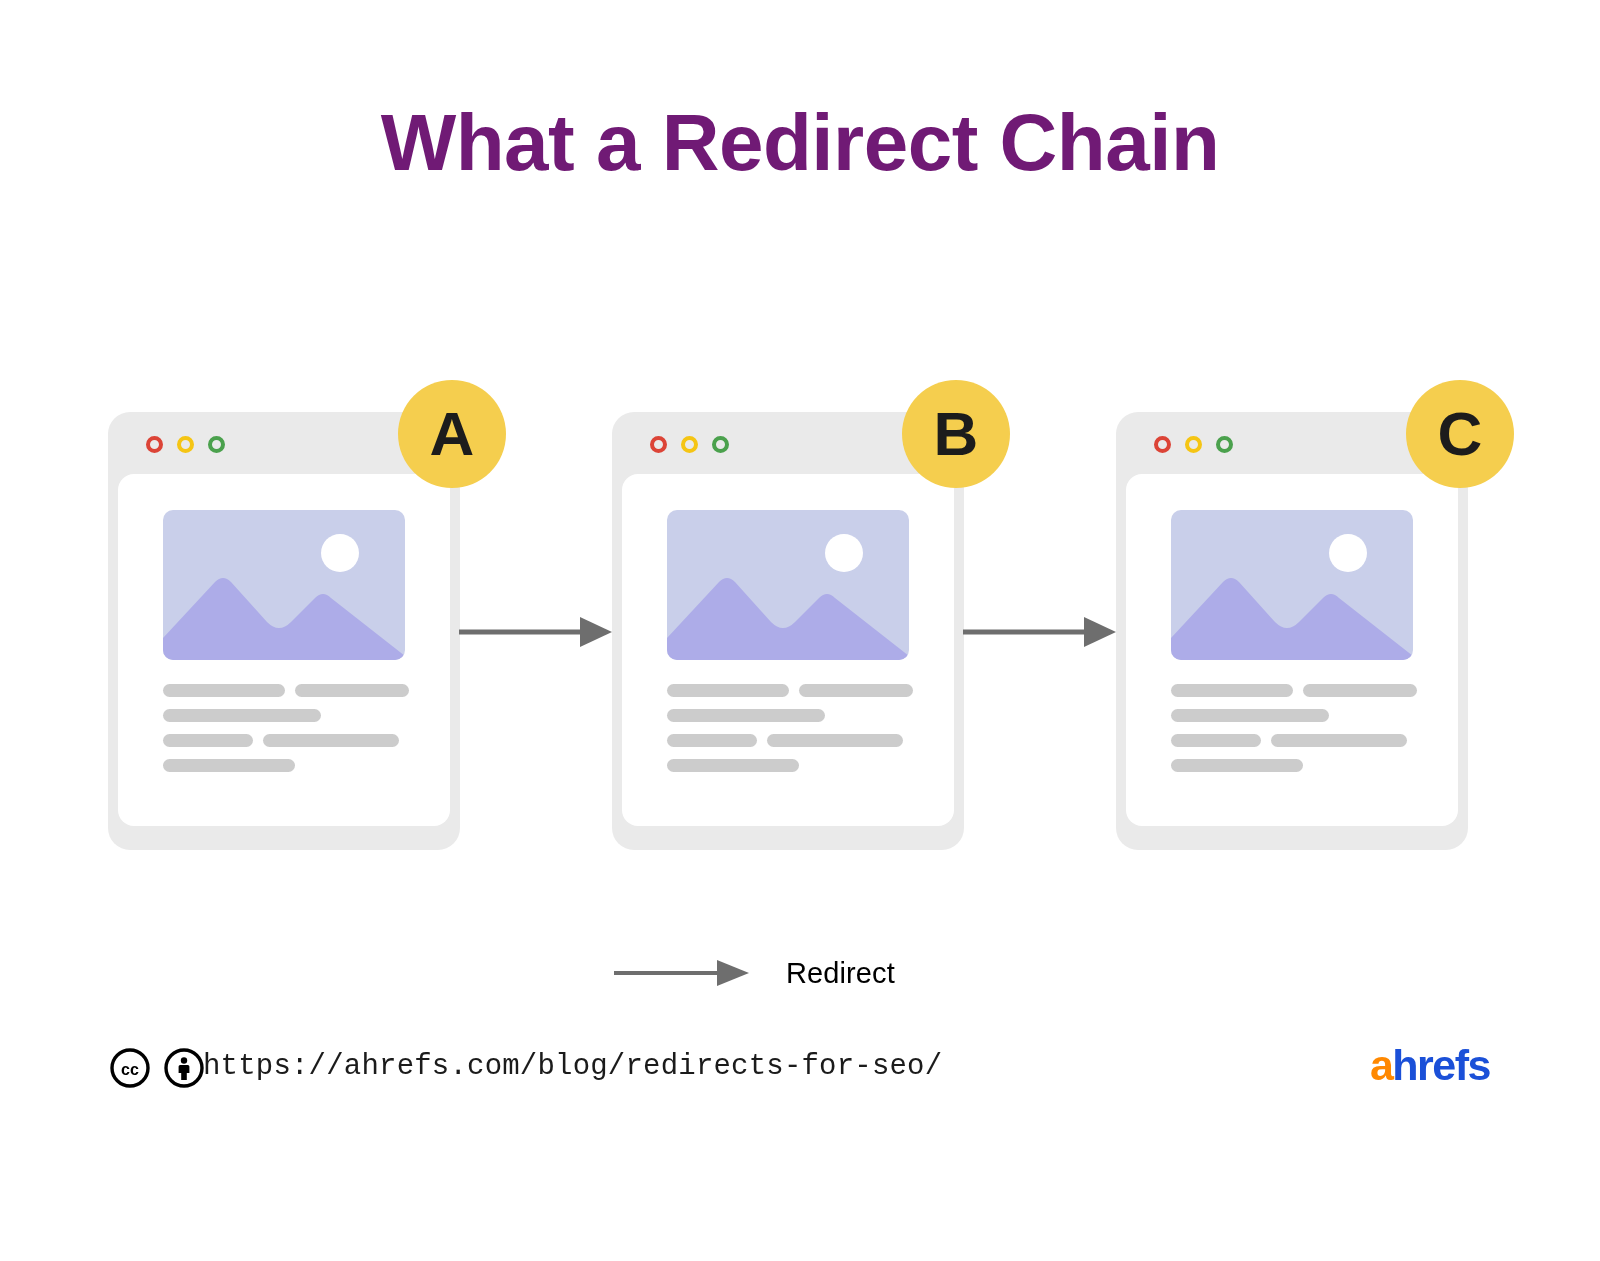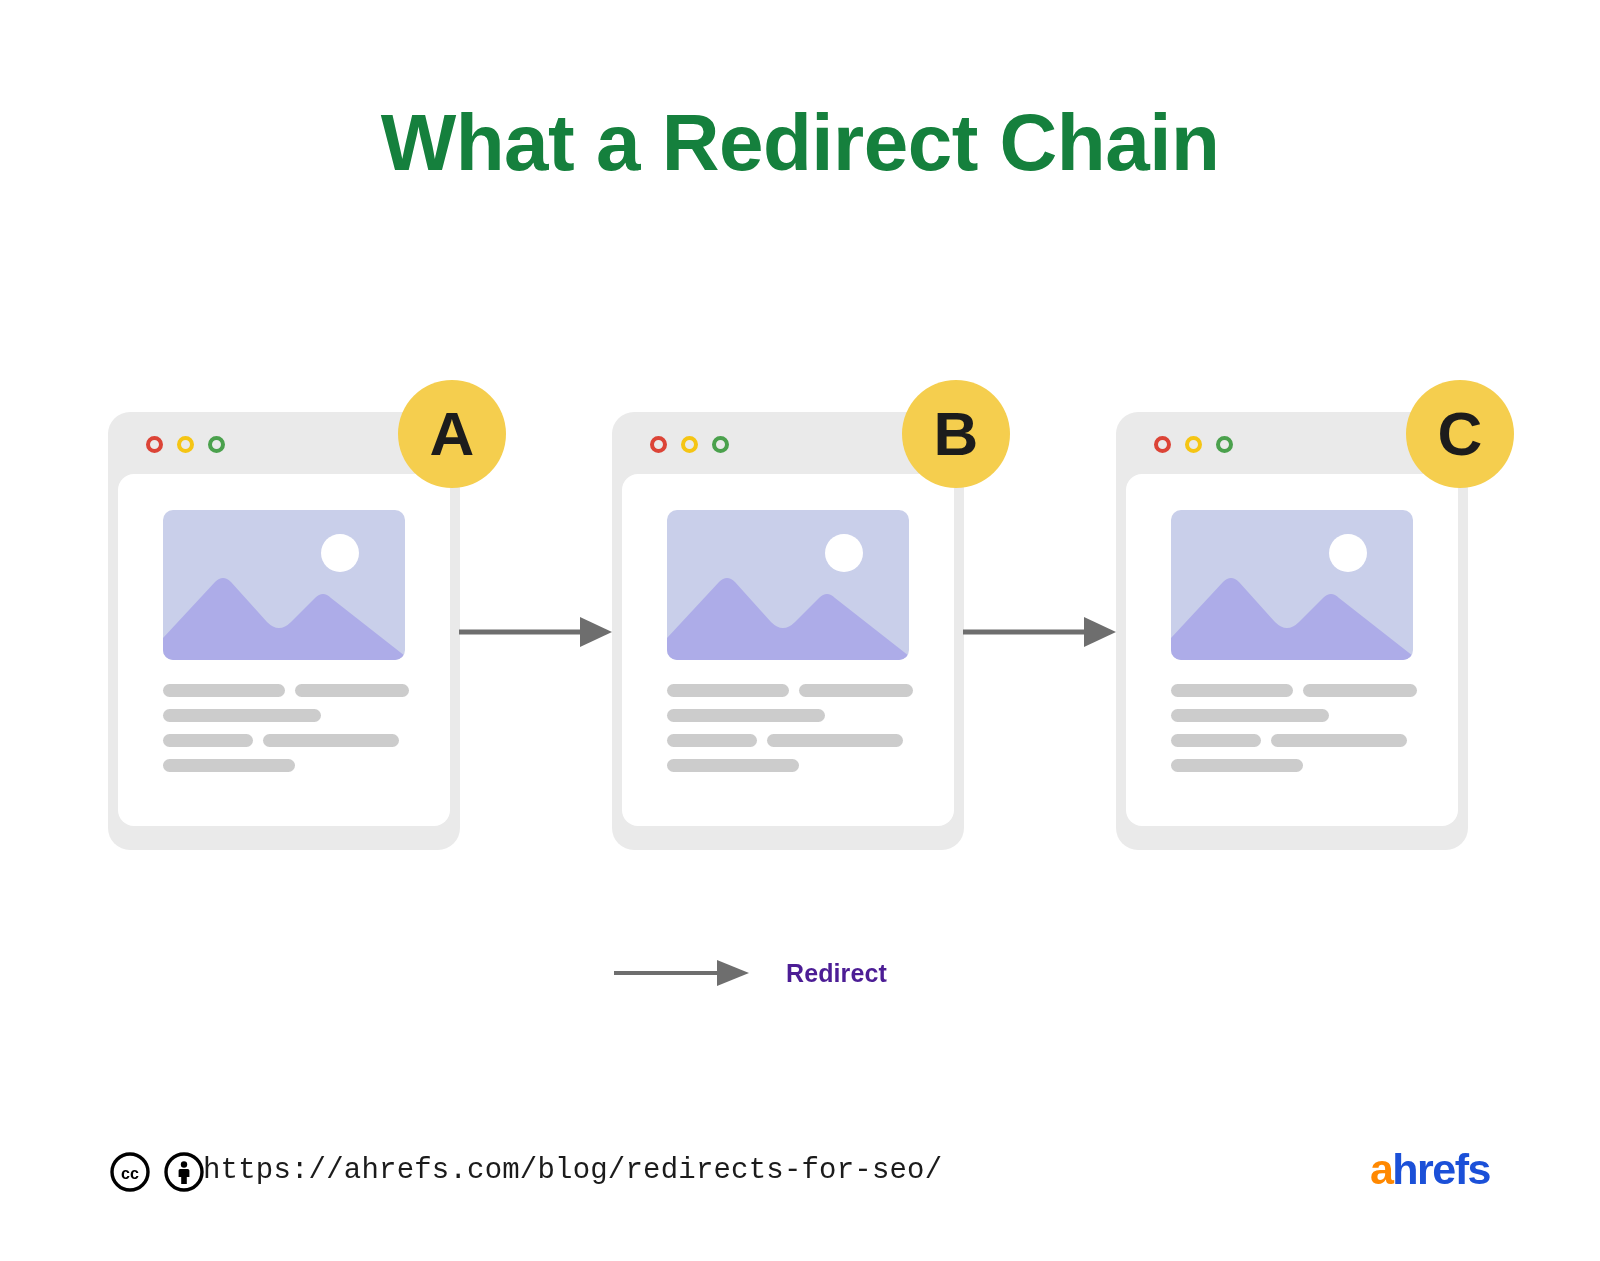--- a/index.html
+++ b/index.html
@@ -13,21 +13,21 @@
 
   
   .title {
     position: absolute;
     top: 92px; left: 0; width: 1600px;
     text-align: center;
     font-size: 80px;
     font-weight: 700;
     line-height: 1.28;
     letter-spacing: -0.5px;
-    color: #15803d;
+    color: #701a75;
   }
   .title .ln { display: block; }
 
   
   .cards { position: absolute; top: 0; left: 0; width: 1600px; height: 1261px; }
 
   .card {
     position: absolute;
     top: 412px;
     width: 352px;
@@ -121,30 +121,30 @@
 
   
   .legend {
     position: absolute;
     top: 952px; left: 612px;
     display: flex;
     align-items: center;
     gap: 34px;
   }
   .legend-label {
-    font-size: 25px;
-    font-weight: 700;
-    color: #4c1d95;
+    font-size: 29px;
+    font-weight: 400;
+    color: #000000;
     letter-spacing: 0.1px;
   }
 
   
   .footer {
     position: absolute;
-    top: 1148px; left: 0;
+    top: 1044px; left: 0;
     width: 1600px; height: 60px; padding-left: 44px;
   }
   .cc-group {
     position: absolute;
     top: 4px; left: 110px;
     display: flex;
     align-items: center;
     gap: 14px;
   }
   .footer-url {

